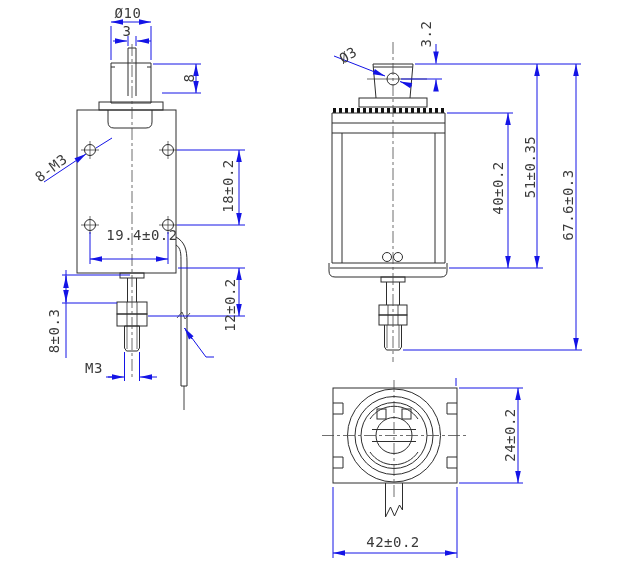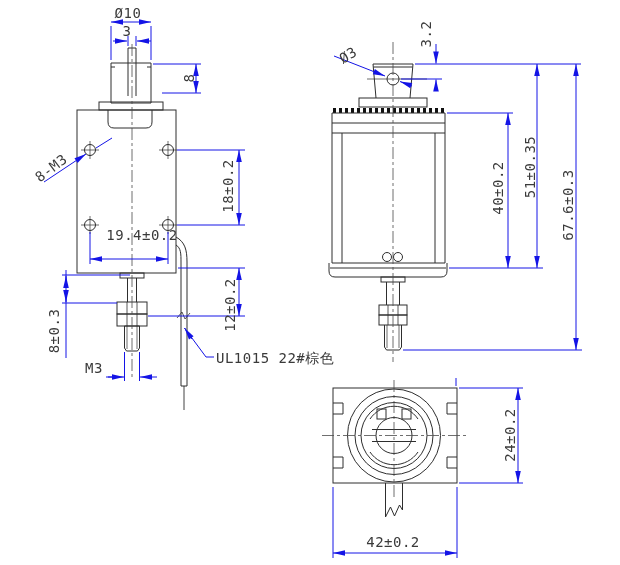--- a/index.html
+++ b/index.html
@@ -144,21 +144,20 @@
 
 <div class="dim" style="left:128px;top:13px;">Ø10</div>
 <div class="dim" style="left:127px;top:31px;">3</div>
 <div class="dim v" style="left:189px;top:78px;">8</div>
 <div class="dim d38" style="left:51px;top:168px;">8-M3</div>
 <div class="dim v" style="left:228px;top:186px;">18±0.2</div>
 <div class="dim" style="left:142px;top:235px;">19.4±0.2</div>
 <div class="dim v" style="left:230px;top:305px;">12±0.2</div>
 <div class="dim v" style="left:54px;top:331px;">8±0.3</div>
 <div class="dim" style="left:94px;top:368px;">M3</div>
-<div class="dim tl" style="left:216px;top:351px;">UL1015 22#棕色</div>
 
 <div class="dim d32" style="left:348px;top:55px;">Ø3</div>
 <div class="dim v" style="left:426px;top:34px;">3.2</div>
 <div class="dim v" style="left:498px;top:188px;">40±0.2</div>
 <div class="dim v" style="left:530px;top:167px;">51±0.35</div>
 <div class="dim v" style="left:568px;top:205px;">67.6±0.3</div>
 
 <div class="dim v" style="left:510px;top:435px;">24±0.2</div>
 <div class="dim" style="left:393px;top:542px;">42±0.2</div>
 

